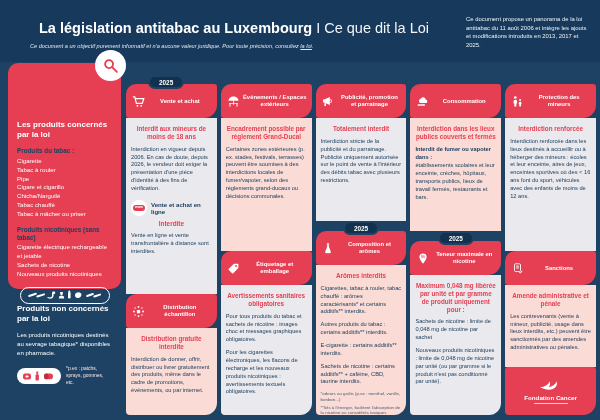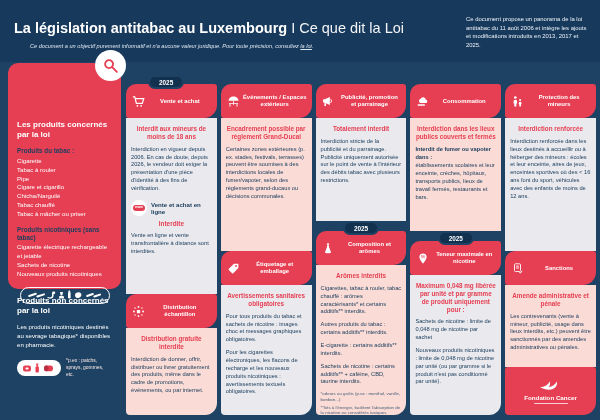--- a/index.html
+++ b/index.html
@@ -3,39 +3,39 @@
 <meta charset="utf-8">
 <style>
   html,body{margin:0;padding:0;}
   body{
     width:600px;height:420px;position:relative;overflow:hidden;
     background:#1d4263;font-family:"Liberation Sans",sans-serif;
     -webkit-font-smoothing:antialiased;
   }
   
   .banner{position:absolute;left:0;top:0;width:600px;height:62px;background:#17395c;}
-  .main-title{position:absolute;left:14px;top:20px;color:#fff;font-size:14.5px;white-space:nowrap;}
+  .main-title{position:absolute;left:39px;top:20px;color:#fff;font-size:14.5px;white-space:nowrap;}
   .main-title .b{font-weight:bold;}
   .main-title .l{font-weight:normal;opacity:.95;}
   .disclaimer{position:absolute;left:30px;top:43px;color:#dfe8f1;font-size:5.6px;font-style:italic;}
   .disclaimer a{color:#dfe8f1;text-decoration:underline;cursor:pointer;}
   .note{position:absolute;left:466px;top:15px;width:124px;color:#eef3f9;font-size:5.9px;line-height:1.45;}
   
   .sidebar{position:absolute;left:8px;top:63px;width:113px;height:226px;background:#e63e52;
     border-radius:10px;box-sizing:border-box;padding:57px 9px 6px;color:#fff;}
   .search-badge{position:absolute;left:95px;top:50px;width:31px;height:31px;border-radius:50%;
     background:#fff;display:flex;align-items:center;justify-content:center;z-index:3;}
   .sb-title{font-size:8px;font-weight:bold;line-height:1.25;}
   .grp-h{color:#1d4060;font-weight:bold;font-size:6.3px;line-height:1.25;margin:7px 0 2px;}
   .sb-item{font-size:6.1px;line-height:1.45;}
   .icon-pill{margin:8px auto 0;width:88px;height:15px;border:1.2px solid #fff;border-radius:9px;
     display:flex;align-items:center;justify-content:center;}
   
   .nonconcern{position:absolute;left:8px;top:296px;width:113px;box-sizing:border-box;padding:0 9px;color:#fff;}
-  .nc-title{font-size:8px;font-weight:bold;line-height:1.25;}
+  .nc-title{font-size:8px;font-weight:bold;line-height:1.25;margin-top:8px;}
   .nc-text{font-size:6.1px;line-height:1.45;margin-top:7px;}
   .nc-row{display:flex;align-items:center;gap:5px;margin-top:9px;}
   .white-pill{width:44px;height:16px;background:#fff;border-radius:9px;display:flex;align-items:center;justify-content:center;flex:0 0 auto;}
   .nc-foot{font-size:4.9px;line-height:1.35;color:#fde9e9;}
   
   .cols{position:absolute;left:126px;top:84px;width:470px;height:331px;display:flex;gap:4px;}
   .col{flex:1 1 0;display:flex;flex-direction:column;position:relative;min-width:0;}
   .colhead{flex:0 0 34px;height:34px;background:#e63e52;border-radius:10px 3px 13px 3px;
     display:flex;align-items:center;color:#fff;padding:2px 3px;box-sizing:border-box;position:relative;z-index:1;}
   .colhead .icn{flex:0 0 19px;display:flex;justify-content:center;}

